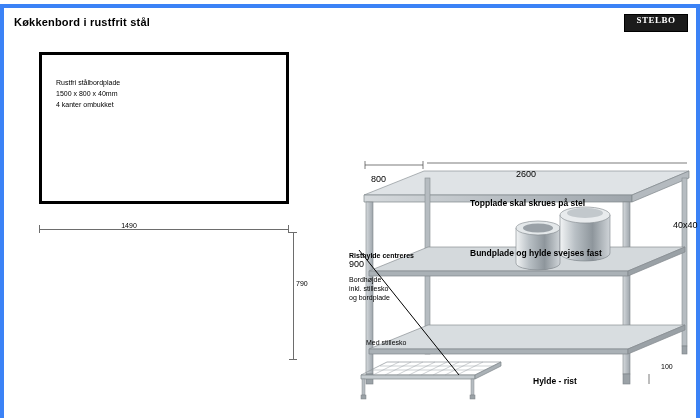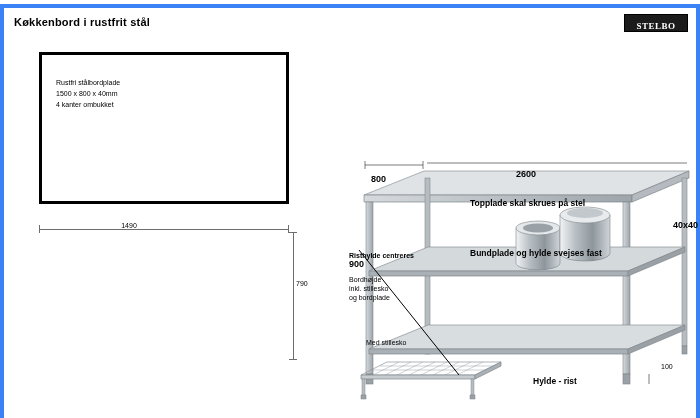--- a/index.html
+++ b/index.html
@@ -20,21 +20,21 @@
   
   .title{
     position:absolute;left:10px;top:8px;
     font-size:11px;font-weight:bold;letter-spacing:.2px;
   }
   .logo{
     position:absolute;right:8px;top:6px;
     width:62px;height:16px;
     background:#1b1b1b;
     border:1px solid #000;
-    display:flex;align-items:flex-end;justify-content:center;
+    display:flex;align-items:flex-start;justify-content:center;
   }
   .logo span{
     color:#fff;font-size:9px;font-weight:bold;letter-spacing:.5px;
     font-family:"Liberation Serif", serif;
   }
   
   .blackbox{
     position:absolute;left:35px;top:44px;width:250px;height:152px;
     border:3px solid #000;background:#fff;box-sizing:border-box;
   }
@@ -68,21 +68,21 @@
     position:absolute;left:292px;top:272px;font-size:7px;
   }
   
   .ln{position:absolute;background:#6d6d6d;}
   
   .draw{position:absolute;left:340px;top:150px;width:355px;height:260px;}
   svg{display:block;}
   .lbl{position:absolute;font-size:7px;color:#000;}
   .lbl-b{position:absolute;font-size:8.5px;font-weight:bold;color:#000;margin-left:29px;}
   .lbl-bs{position:absolute;font-size:7px;font-weight:bold;color:#000;}
-  .lbl-num{position:absolute;font-size:9px;font-weight:bold;color:#000;}
+  .lbl-num{position:absolute;font-size:9px;font-weight:normal;color:#000;}
 </style>
 </head>
 <body>
 
 <div class="page">
 
   <div class="title">Køkkenbord i rustfrit stål</div>
 
   <div class="logo">
     <span>STELBO</span>

